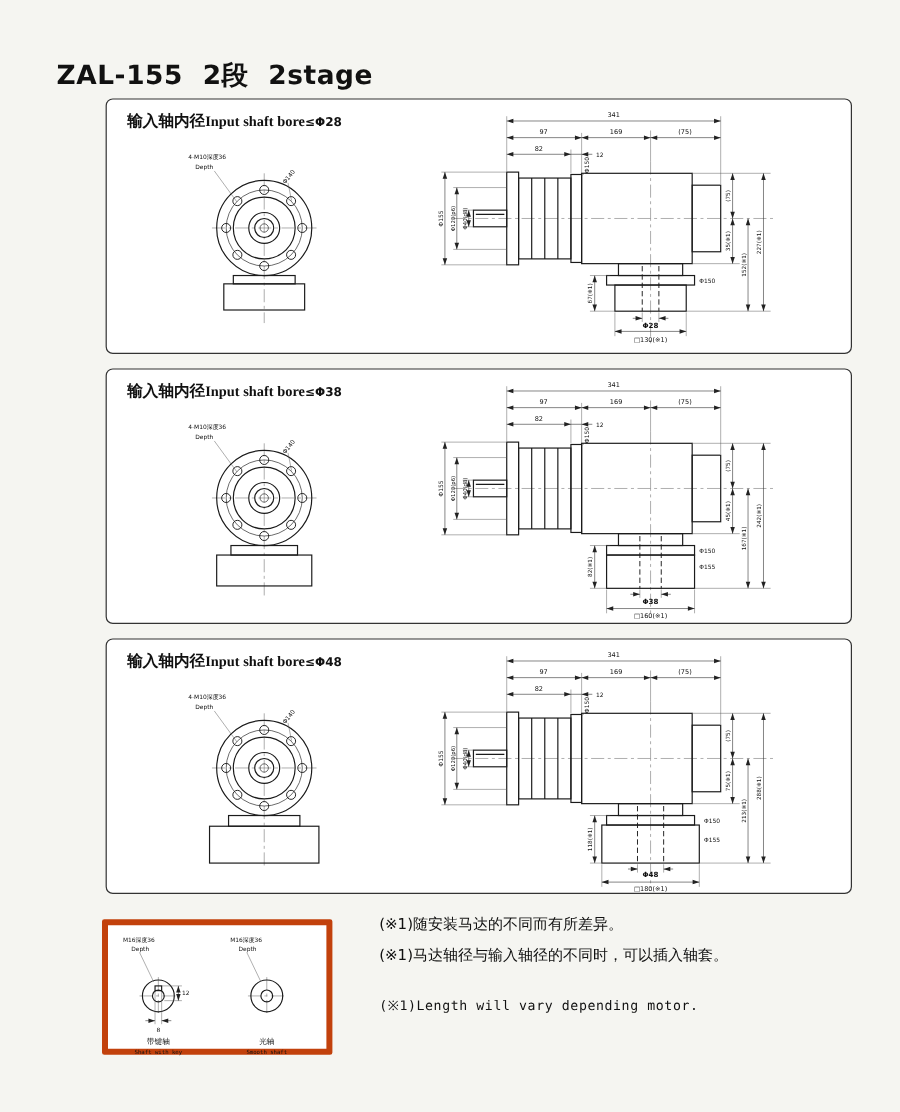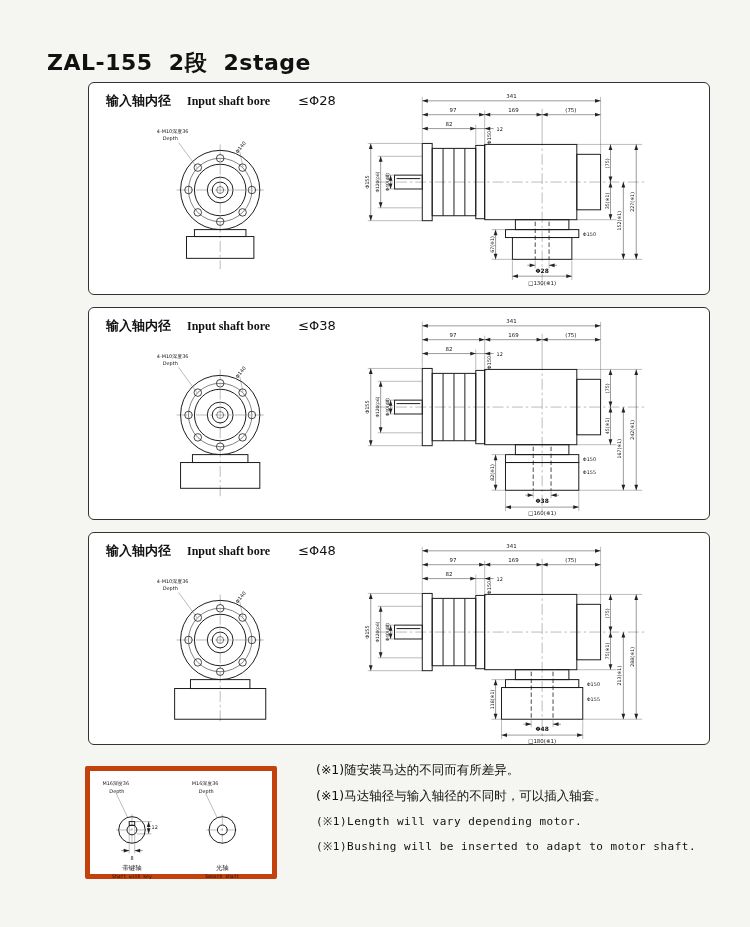--- a/index.html
+++ b/index.html
@@ -1,24 +1,24 @@
 <!DOCTYPE html>
 <html><head>
 <meta charset="utf-8">
 <style>
   *{margin:0;padding:0;box-sizing:border-box}
   html,body{width:750px;height:927px}
   body{position:relative;background:#f5f5f1;font-family:"DejaVu Sans","Liberation Sans",sans-serif;color:#111}
   .title{position:absolute;left:47px;top:48px;font-size:22px;font-weight:bold;letter-spacing:.5px;white-space:pre}
   .panel{position:absolute;left:88px;width:622px;height:213px;background:#fff;border:1.3px solid #333;border-radius:6px;overflow:hidden}
   #panel1{top:82px}#panel2{top:307px}#panel3{top:532px}
-  .panel-header{position:absolute;left:17px;top:9px;display:flex;align-items:baseline;gap:16px;z-index:2}
+  .panel-header{position:absolute;left:17px;top:9px;display:flex;align-items:baseline;gap:0;z-index:2}
   .hd-cn{font-size:13px;font-weight:bold}
   .hd-en{font-size:12px;font-family:Liberation Serif, serif;font-weight:bold}
-  .hd-bore{font-size:13px;font-weight:normal;margin-left:12px}
+  .hd-bore{font-size:10px;font-weight:bold;margin-left:0}
   svg.draw{position:absolute;left:0;top:0;width:619px;height:211px}
   
   .body rect,.body line,.body circle,.body path{stroke:#1b1b1b;stroke-width:1;fill:none}
   .body .thin{stroke-width:.55}
   .body .hole{stroke-width:.8}
   .cl line{stroke:#777;stroke-width:.5;stroke-dasharray:11 3 2.5 3;fill:none}
   .ext line{stroke:#555;stroke-width:.4}
   .dim line{stroke:#333;stroke-width:.5;marker-start:url(#aw);marker-end:url(#aw)}
   .dim line.ms{marker-end:none}
   .dim line.me{marker-start:none}
@@ -30,21 +30,21 @@
   svg text.f45{font-size:4.5px}
   svg text.f48{font-size:4.8px}
   svg text.f6b{font-size:6px;font-weight:bold}
   svg text.f65{font-size:6.5px}
   svg text.mono{font-family:"DejaVu Sans Mono","Liberation Mono",monospace}
   .shaft-box{position:absolute;left:85px;top:766px;width:192px;height:113px;border:5px solid #c2410c;border-radius:2px;background:#fff}
   .shaft-box svg{width:190px;height:111px}
   .notes{position:absolute;left:316px;top:763px;width:420px}
   .notes p{font-size:12.5px;line-height:1.05;margin-bottom:13px}
   .notes p.en{font-size:11px;font-family:"DejaVu Sans Mono","Liberation Mono",monospace;letter-spacing:.5px}
-  .notes p.gap{margin-top:14px}
+  .notes p.gap{margin-top:31px}
 </style>
 </head>
 <body>
 
 <svg width="0" height="0" style="position:absolute" aria-hidden="true">
   <defs>
     <marker id="aw" viewBox="0 0 6 5" markerWidth="6" markerHeight="5" refX="6" refY="2.5" orient="auto-start-reverse" markerUnits="userSpaceOnUse">
       <path d="M0.4,0.6 L6,2.5 L0.4,4.4 z" fill="#222"></path>
     </marker>
   </defs>
@@ -458,14 +458,13 @@
       <text x="134" y="101" class="f65">光轴</text>
       <text x="134" y="109" class="f48 mono">Smooth shaft</text>
     </g>
   </svg>
 </div>
 
 <div class="notes">
   <p class="cn">(※1)随安装马达的不同而有所差异。</p>
   <p class="cn">(※1)马达轴径与输入轴径的不同时，可以插入轴套。</p>
   <p class="en gap">(※1)Length will vary depending motor.</p>
-  <p class="en">(※1)Bushing will be inserted to adapt to motor shaft.</p>
 </div>
 
 </body></html>

